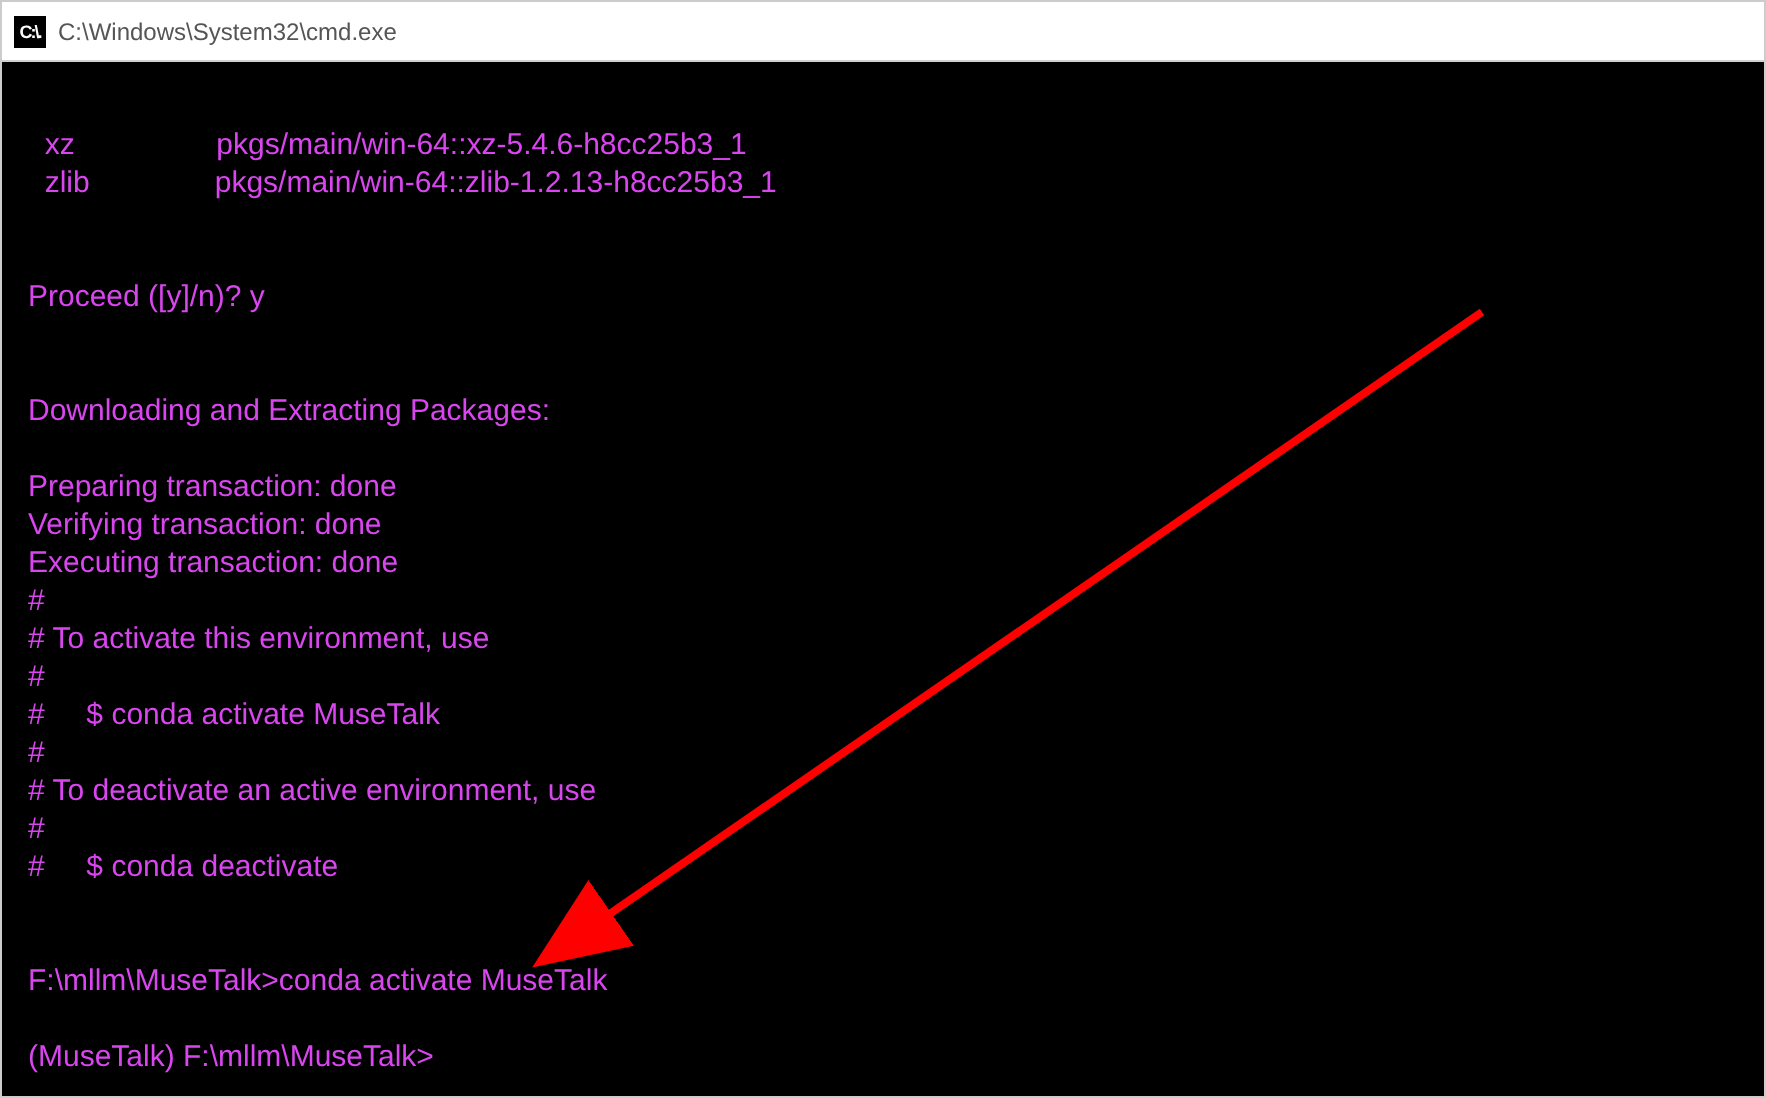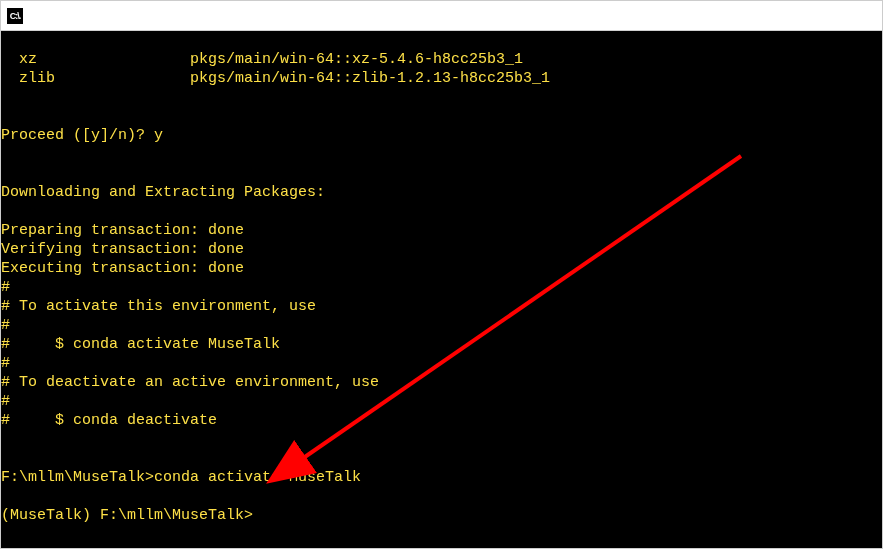--- a/index.html
+++ b/index.html
@@ -33,41 +33,42 @@
       letter-spacing: -1px;
     }
     .titlebar-text {
       font-size: 12px;
       color: #555;
     }
     .terminal {
       width: 100%;
       height: calc(100% - 30px);
       background: #000;
-      color: #fde047;
-      font-family: Liberation Mono, monospace;
+      color: #d946ef;
+      font-family: Liberation Sans, sans-serif;
       font-size: 15px;
       line-height: 19px;
-      padding: 0;
+      padding: 13px;
       white-space: pre;
       overflow: hidden;
       position: relative;
     }
     .arrow-overlay {
       position: absolute;
       top: 0;
       left: 0;
       pointer-events: none;
     }
   </style>
 </head>
 <body>
 
 <div class="titlebar">
   <div class="titlebar-icon">C:\.</div>
+  <div class="titlebar-text">C:\Windows\System32\cmd.exe</div>
 </div>
 
 <div class="terminal">
 <span>  xz                 pkgs/main/win-64::xz-5.4.6-h8cc25b3_1</span>
 <span>  zlib               pkgs/main/win-64::zlib-1.2.13-h8cc25b3_1</span>
 <span></span>
 <span></span>
 <span>Proceed ([y]/n)? y</span>
 <span></span>
 <span></span>

